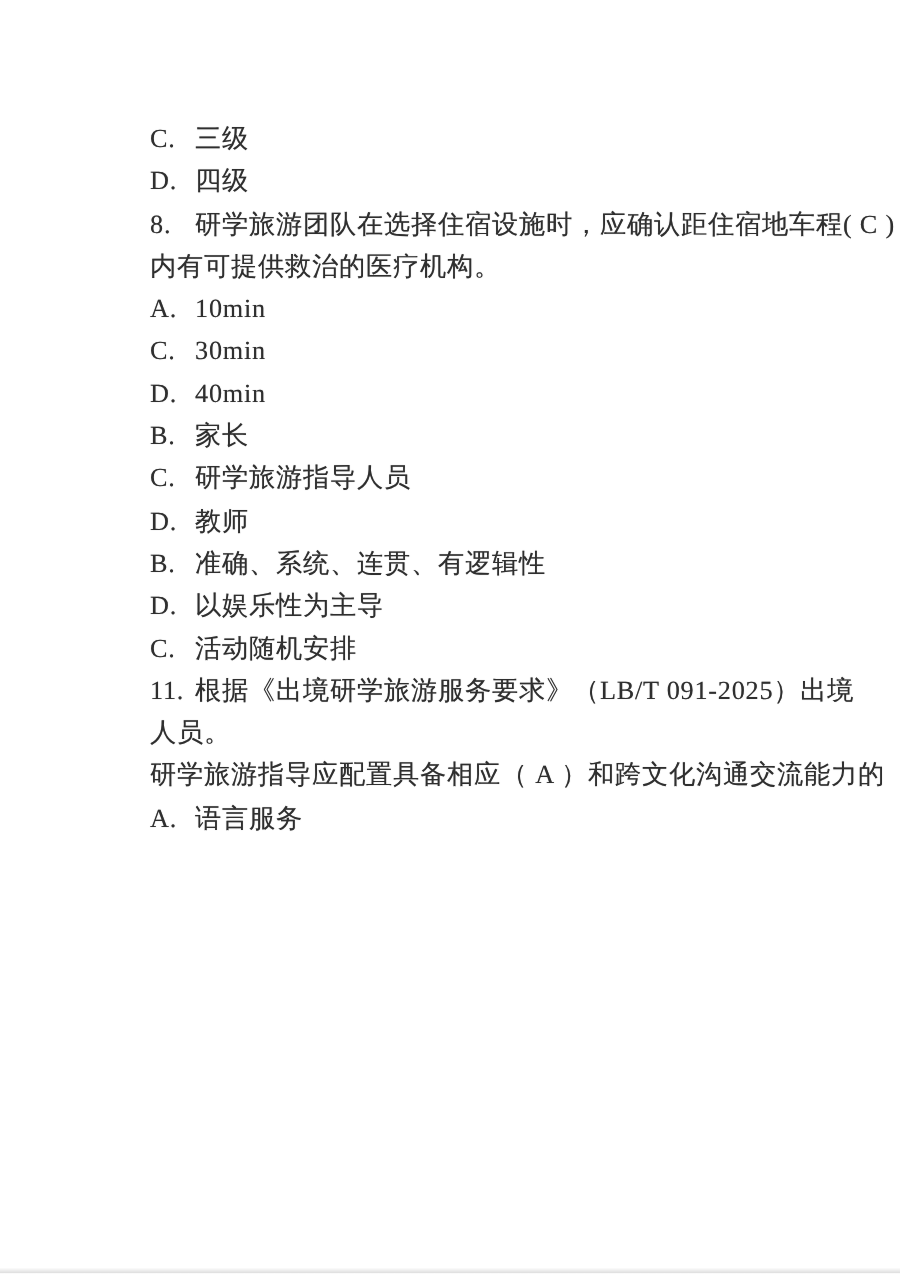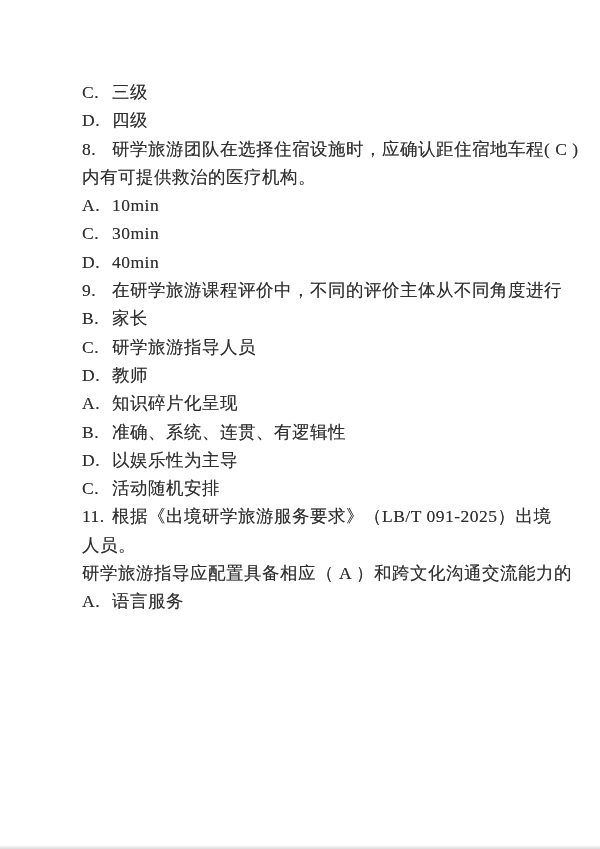--- a/index.html
+++ b/index.html
@@ -10,21 +10,21 @@
   .page {
     position: relative;
     width: 600px;
     height: 849px;
     background: #ffffff;
     overflow: hidden;
     font-family: "Liberation Serif", "DejaVu Serif", serif;
   }
   .content {
     position: absolute;
-    left: 82px;
+    left: 100px;
     top: 78px;
     width: 475px;
   }
   .line {
     height: 28.3px;
     line-height: 28.3px;
     font-size: 17.5px;
     letter-spacing: 0.5px;
     white-space: pre;
     text-shadow: 0 0 0.5px rgba(45,45,45,0.55);
@@ -47,25 +47,23 @@
 
 <div class="page" style="background: rgb(255, 255, 255); color: rgb(47, 47, 47);">
   <div class="content">
       <div class="line"><span class="label">C.</span><span>三级</span></div>
       <div class="line"><span class="label">D.</span><span>四级</span></div>
       <div class="line"><span class="label">8.</span><span>研学旅游团队在选择住宿设施时，应确认距住宿地车程( C )</span></div>
       <div class="line"><span>内有可提供救治的医疗机构。</span></div>
       <div class="line"><span class="label">A.</span><span>10min</span></div>
       <div class="line"><span class="label">C.</span><span>30min</span></div>
       <div class="line"><span class="label">D.</span><span>40min</span></div>
-      <div class="line"><span class="label">9.</span><span>在研学旅游课程评价中，不同的评价主体从不同角度进行</span></div>
       <div class="line"><span class="label">B.</span><span>家长</span></div>
       <div class="line"><span class="label">C.</span><span>研学旅游指导人员</span></div>
       <div class="line"><span class="label">D.</span><span>教师</span></div>
-      <div class="line"><span class="label">A.</span><span>知识碎片化呈现</span></div>
       <div class="line"><span class="label">B.</span><span>准确、系统、连贯、有逻辑性</span></div>
       <div class="line"><span class="label">D.</span><span>以娱乐性为主导</span></div>
       <div class="line"><span class="label">C.</span><span>活动随机安排</span></div>
       <div class="line"><span class="label">11.</span><span>根据《出境研学旅游服务要求》（LB/T 091-2025）出境</span></div>
       <div class="line"><span>人员。</span></div>
       <div class="line"><span>研学旅游指导应配置具备相应（ A ）和跨文化沟通交流能力的</span></div>
       <div class="line"><span class="label">A.</span><span>语言服务</span></div>
     </div>
   <div class="bottom-edge"></div>
 </div>

